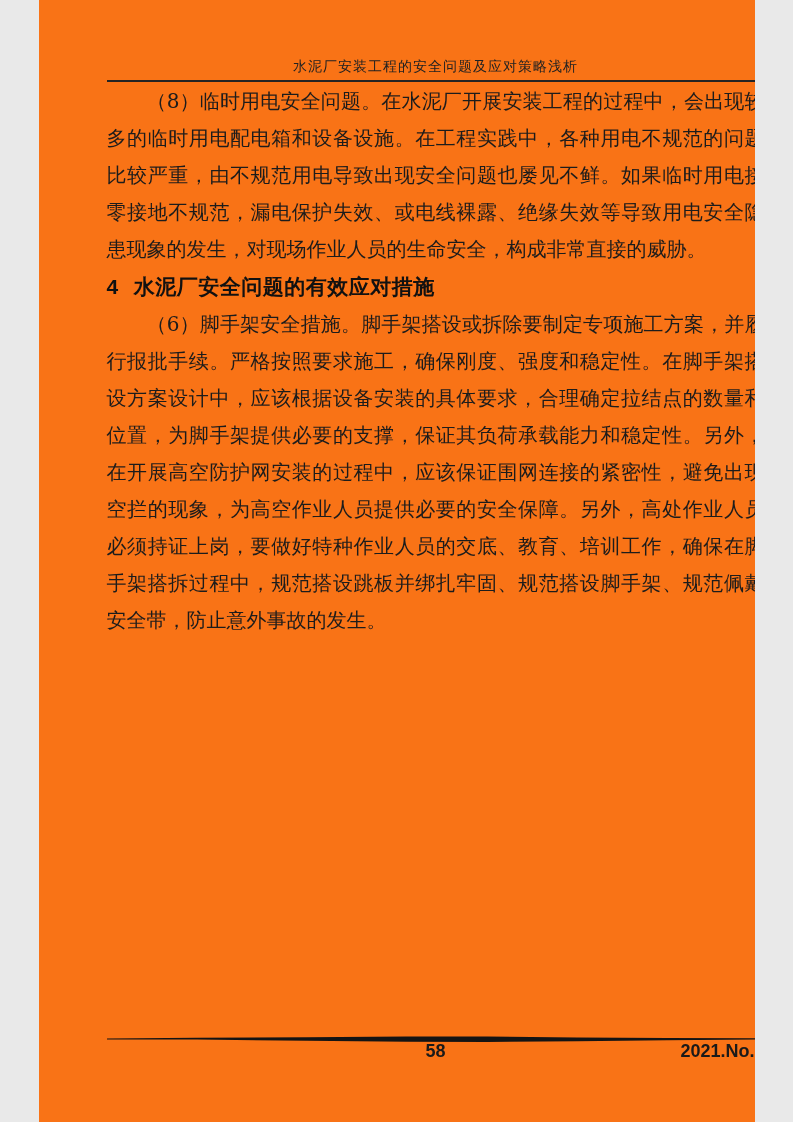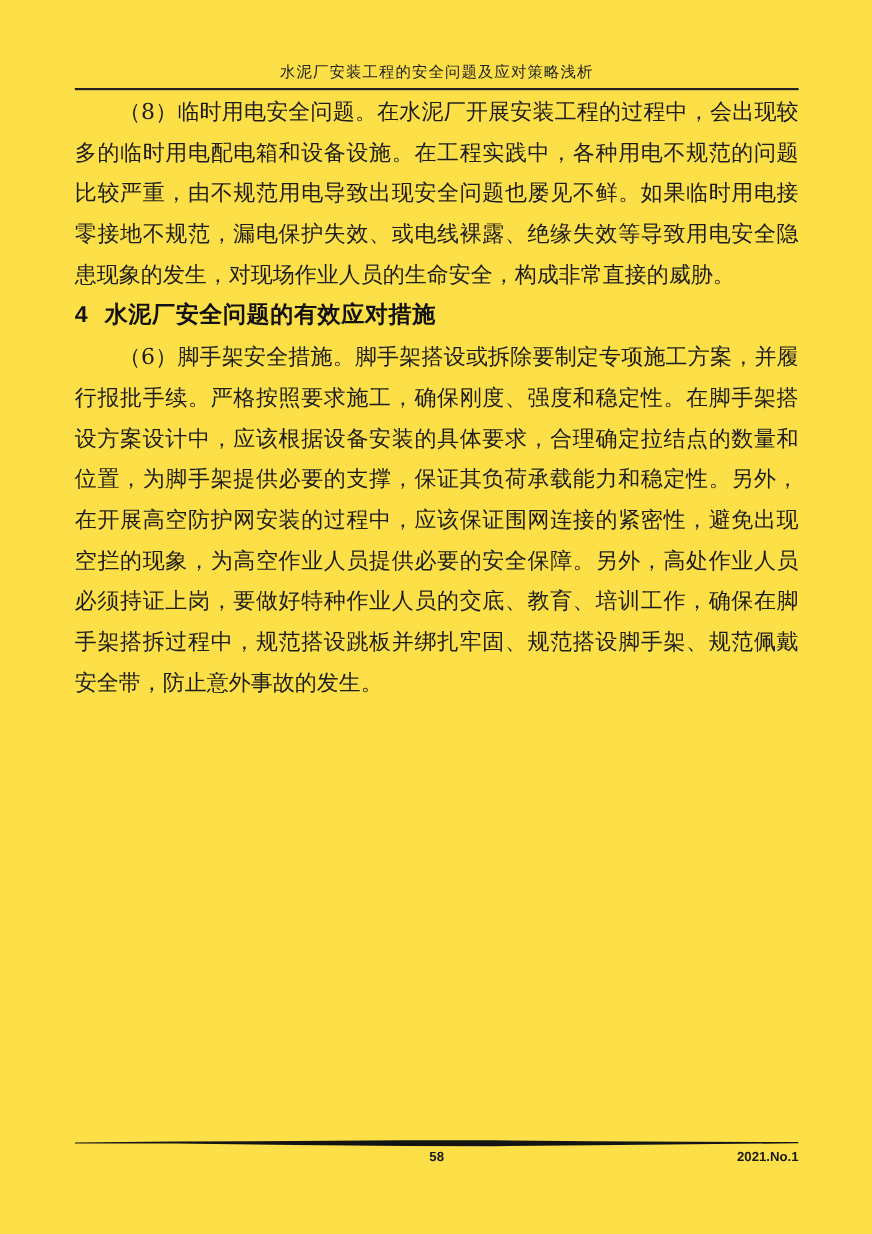--- a/index.html
+++ b/index.html
@@ -1,22 +1,22 @@
 <!DOCTYPE html>
 <html><head>
 <meta charset="utf-8">
 <style>
   * { box-sizing: border-box; }
   html, body { margin: 0; padding: 0; background: #e9e9e9; }
   .page {
     position: relative;
-    width: 793px;
+    width: 716px;
     height: 1122px;
     margin: 0 auto;
-    background: #fde047;
+    background: #f97316;
     font-family: "DejaVu Serif", "Liberation Serif", serif;
     color: #1b1b1b;
     overflow: hidden;
   }
   .margin-box {
     position: absolute;
     left: 68px;
     width: 658px;
     top: 0;
   }
@@ -61,21 +61,21 @@
     left: 68px;
     width: 658px;
     top: 1035px;
   }
   .footer-rule-svg { display: block; }
   .footer-row {
     position: relative;
     margin-top: 1px;
     height: 16px;
     font-family: "Liberation Sans", "DejaVu Sans", sans-serif;
-    font-size: 12px;
+    font-size: 18px;
     font-weight: 600;
     color: #1a1a1a;
     line-height: 15px;
   }
   .footer-row .page-num {
     position: absolute;
     left: 50%;
     transform: translateX(-50%);
   }
   .footer-row .issue-num {

